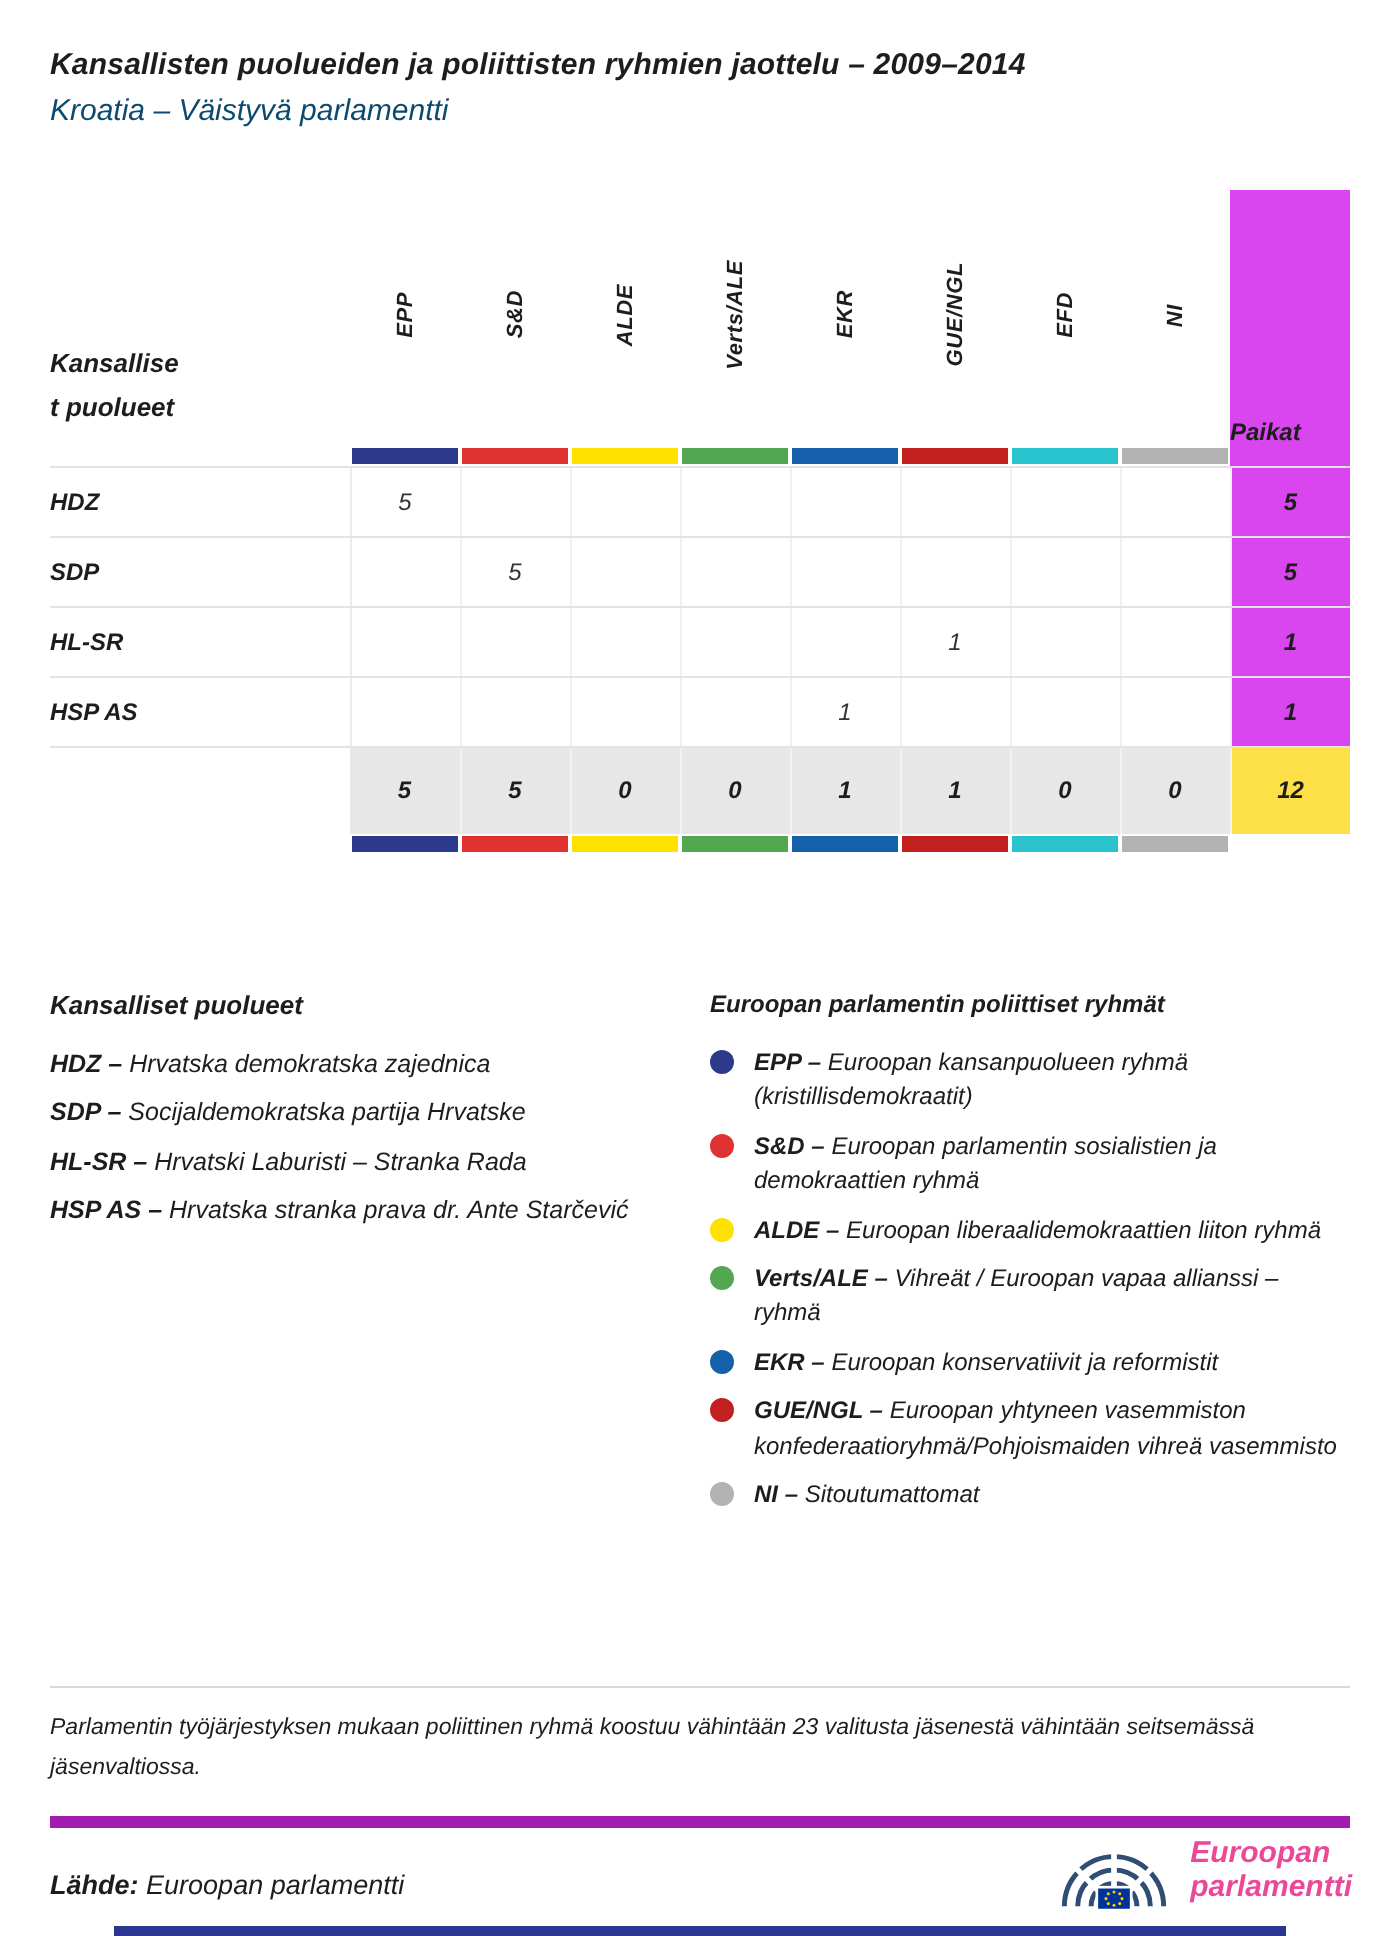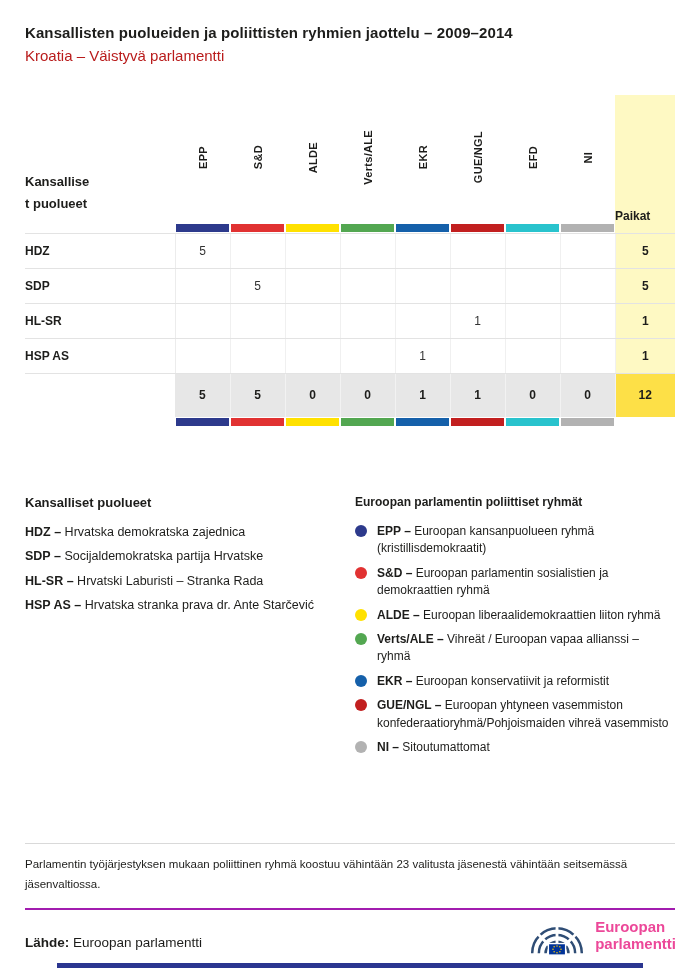--- a/index.html
+++ b/index.html
@@ -1,32 +1,33 @@
 <!DOCTYPE html>
 <html><head>
 <meta charset="utf-8">
 <style>
   * { box-sizing: border-box; }
   html,body { margin:0; padding:0; background:#fff; }
   .page {
     width:700px; height:968px; position:relative; overflow:hidden;
     background:#fff; color:#1d1d1b;
     font-family:"Liberation Sans", sans-serif;
+    font-style:italic;
   }
   .title { padding:24px 25px 0; font-size:15px; font-weight:700; letter-spacing:.1px; }
-  .subtitle { padding:6px 25px 0; font-size:15px; font-weight:400; color:#b91c1c; }
+  .subtitle { padding:6px 25px 0; font-size:15px; font-weight:400; color:#0c4a6e; }
 
   table.grid { border-collapse:collapse; table-layout:fixed; width:650px; margin:31px 25px 0; }
   table.grid td { padding:0; font-size:12px; }
 
   .head-row td { height:128px; vertical-align:middle; text-align:center; }
   td.corner { vertical-align:bottom; text-align:left; }
   .corner-label { font-size:13px; font-weight:700; width:68px; line-height:1.65; padding-bottom:9px; overflow-wrap:break-word; word-break:break-word; }
   .vlabel { display:inline-block; writing-mode:vertical-rl; transform:rotate(180deg); font-weight:700; font-size:11px; letter-spacing:.3px; }
-  td.pk { background:#fef9c3; }
+  td.pk { background:#d946ef; }
   td.paikat-head { vertical-align:bottom; text-align:left; padding:0 0 12px 9px; font-weight:700; font-size:12px; }
 
   .bar-row td { height:10px; border-bottom:1px solid #e3e3e3; }
   .bar-row.bottom td { border-bottom:none; }
   .cbar { height:8px; margin:0 1px; }
 
   .data-row td { height:35px; border-bottom:1px solid #e3e3e3; text-align:center; color:#333; }
   .data-row td.party { text-align:left; font-weight:700; color:#1d1d1b; border-right:1px solid #ececec; }
   .data-row td.val { border-right:1px solid #f0f0f0; }
   .data-row td.seats { font-weight:700; color:#1d1d1b; }
@@ -41,21 +42,21 @@
   .legend-right { flex:1; }
   .legend h3 { margin:0 0 14px; font-size:13px; font-weight:700; }
   .legend-right h3 { font-size:12px; }
   .pitem { font-size:12.5px; line-height:1.3; margin-bottom:8px; }
   .gitem { display:flex; align-items:flex-start; margin-bottom:7px; }
   .dot { flex:0 0 12px; width:12px; height:12px; border-radius:50%; margin-top:2px; }
   .gtext { padding-left:10px; font-size:12px; line-height:1.45; }
 
   .footnote {
     position:absolute; top:843px; left:25px; right:25px;
-    border-top:1px solid #d9d9d9; border-bottom:2px solid #a21caf;
+    border-top:1px solid #d9d9d9; border-bottom:6px solid #a21caf;
     padding:11px 0 14px; font-size:11.5px; line-height:1.7; color:#1d1d1b;
   }
   .source { position:absolute; left:25px; bottom:18px; font-size:13.5px; }
   .source strong { font-weight:700; }
 
   .logo { position:absolute; right:24px; bottom:12px; display:flex; align-items:center; }
   .logo-text { margin-left:9px; font-size:15px; font-weight:700; color:#ec4899; line-height:1.15; }
   .bottom-bar { position:absolute; left:57px; bottom:0; width:586px; height:5px; background:#2b3690; }
 </style>
 </head>

